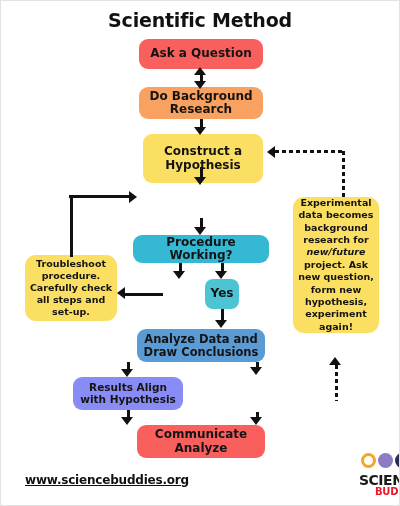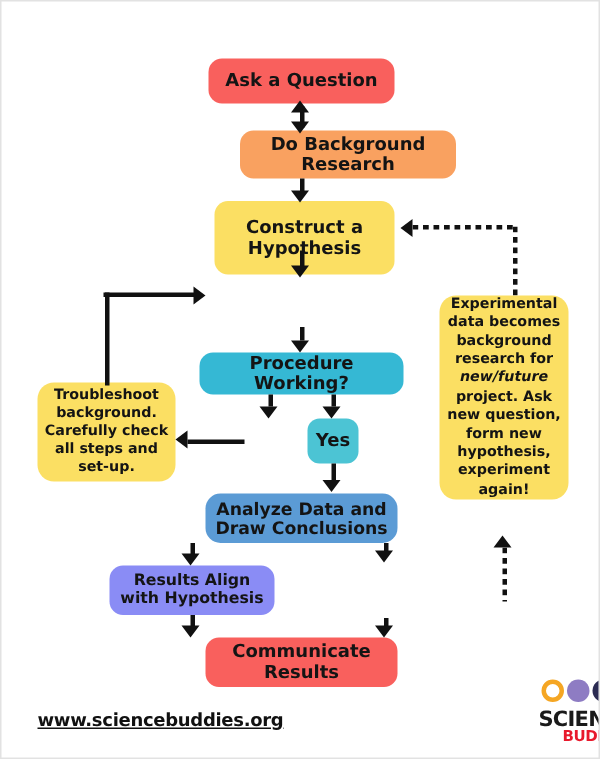--- a/index.html
+++ b/index.html
@@ -69,41 +69,42 @@
     color:#1a1a1a;letter-spacing:-0.5px;font-family:"DejaVu Sans",sans-serif;}
   .logo-buddies{position:absolute;left:22px;top:33px;font-size:10px;font-weight:bold;
     color:#E8192C;letter-spacing:-0.3px;}
   .ital{font-style:italic;}
 </style>
 </head>
 <body>
 
 <div id="page">
 
+  <div class="title">Scientific Method</div>
 
   <div class="node n-ask" style="left:138px;top:38px;width:124px;height:30px;font-size:12px;">Ask a Question</div>
 
-  <div class="node n-research" style="left:138px;top:86px;width:144px;height:32px;font-size:12px;margin-left:21px;">Do Background Research</div>
+  <div class="node n-research" style="left:138px;top:86px;width:124px;height:32px;font-size:12px;">Do Background Research</div>
 
   <div class="node n-hypothesis" style="left:142px;top:133px;width:120px;height:49px;font-size:12px;">Construct a Hypothesis</div>
 
 
   <div class="node n-procedure" style="left:132px;top:234px;width:136px;height:28px;font-size:12px;">Procedure Working?</div>
 
 
   <div class="node n-yes" style="left:204px;top:278px;width:34px;height:30px;font-size:12px;">Yes</div>
 
-  <div class="node n-analyze" style="left:136px;top:328px;width:128px;height:33px;font-size:11.5px;border-radius:10px;">Analyze Data and Draw Conclusions</div>
+  <div class="node n-analyze" style="left:136px;top:328px;width:128px;height:33px;font-size:11.5px;">Analyze Data and Draw Conclusions</div>
 
   <div class="node n-align" style="left:72px;top:376px;width:110px;height:33px;font-size:10.5px;">Results Align with Hypothesis</div>
 
 
-  <div class="node n-communicate" style="left:136px;top:424px;width:128px;height:33px;font-size:12px;">Communicate Results</div>
+  <div class="node n-communicate" style="left:136px;top:424px;width:128px;height:33px;font-size:12px;">Communicate Analyze</div>
 
-  <div class="node n-trouble" style="left:24px;top:254px;width:92px;height:66px;font-size:9.5px;line-height:1.25;">Troubleshoot background. Carefully check all steps and set-up.</div>
+  <div class="node n-trouble" style="left:24px;top:254px;width:92px;height:66px;font-size:9.5px;line-height:1.25;">Troubleshoot procedure. Carefully check all steps and set-up.</div>
 
   <div class="node n-exp" style="left:292px;top:196px;width:86px;height:136px;font-size:9.5px;line-height:1.3;">
     <span><span>Experimental data becomes background research for </span><span class="ital">new/future</span><span> project. Ask new question, form new hypothesis, experiment again!</span></span>
   </div>
 
   <div class="line vline" style="left:198.5px;top:70px;height:14px;"></div>
   <div class="arw arw-u" style="left:193px;top:66px;"></div>
   <div class="arw arw-d" style="left:193px;top:80px;"></div>
 
   <div class="line vline" style="left:198.5px;top:118px;height:10px;"></div>

